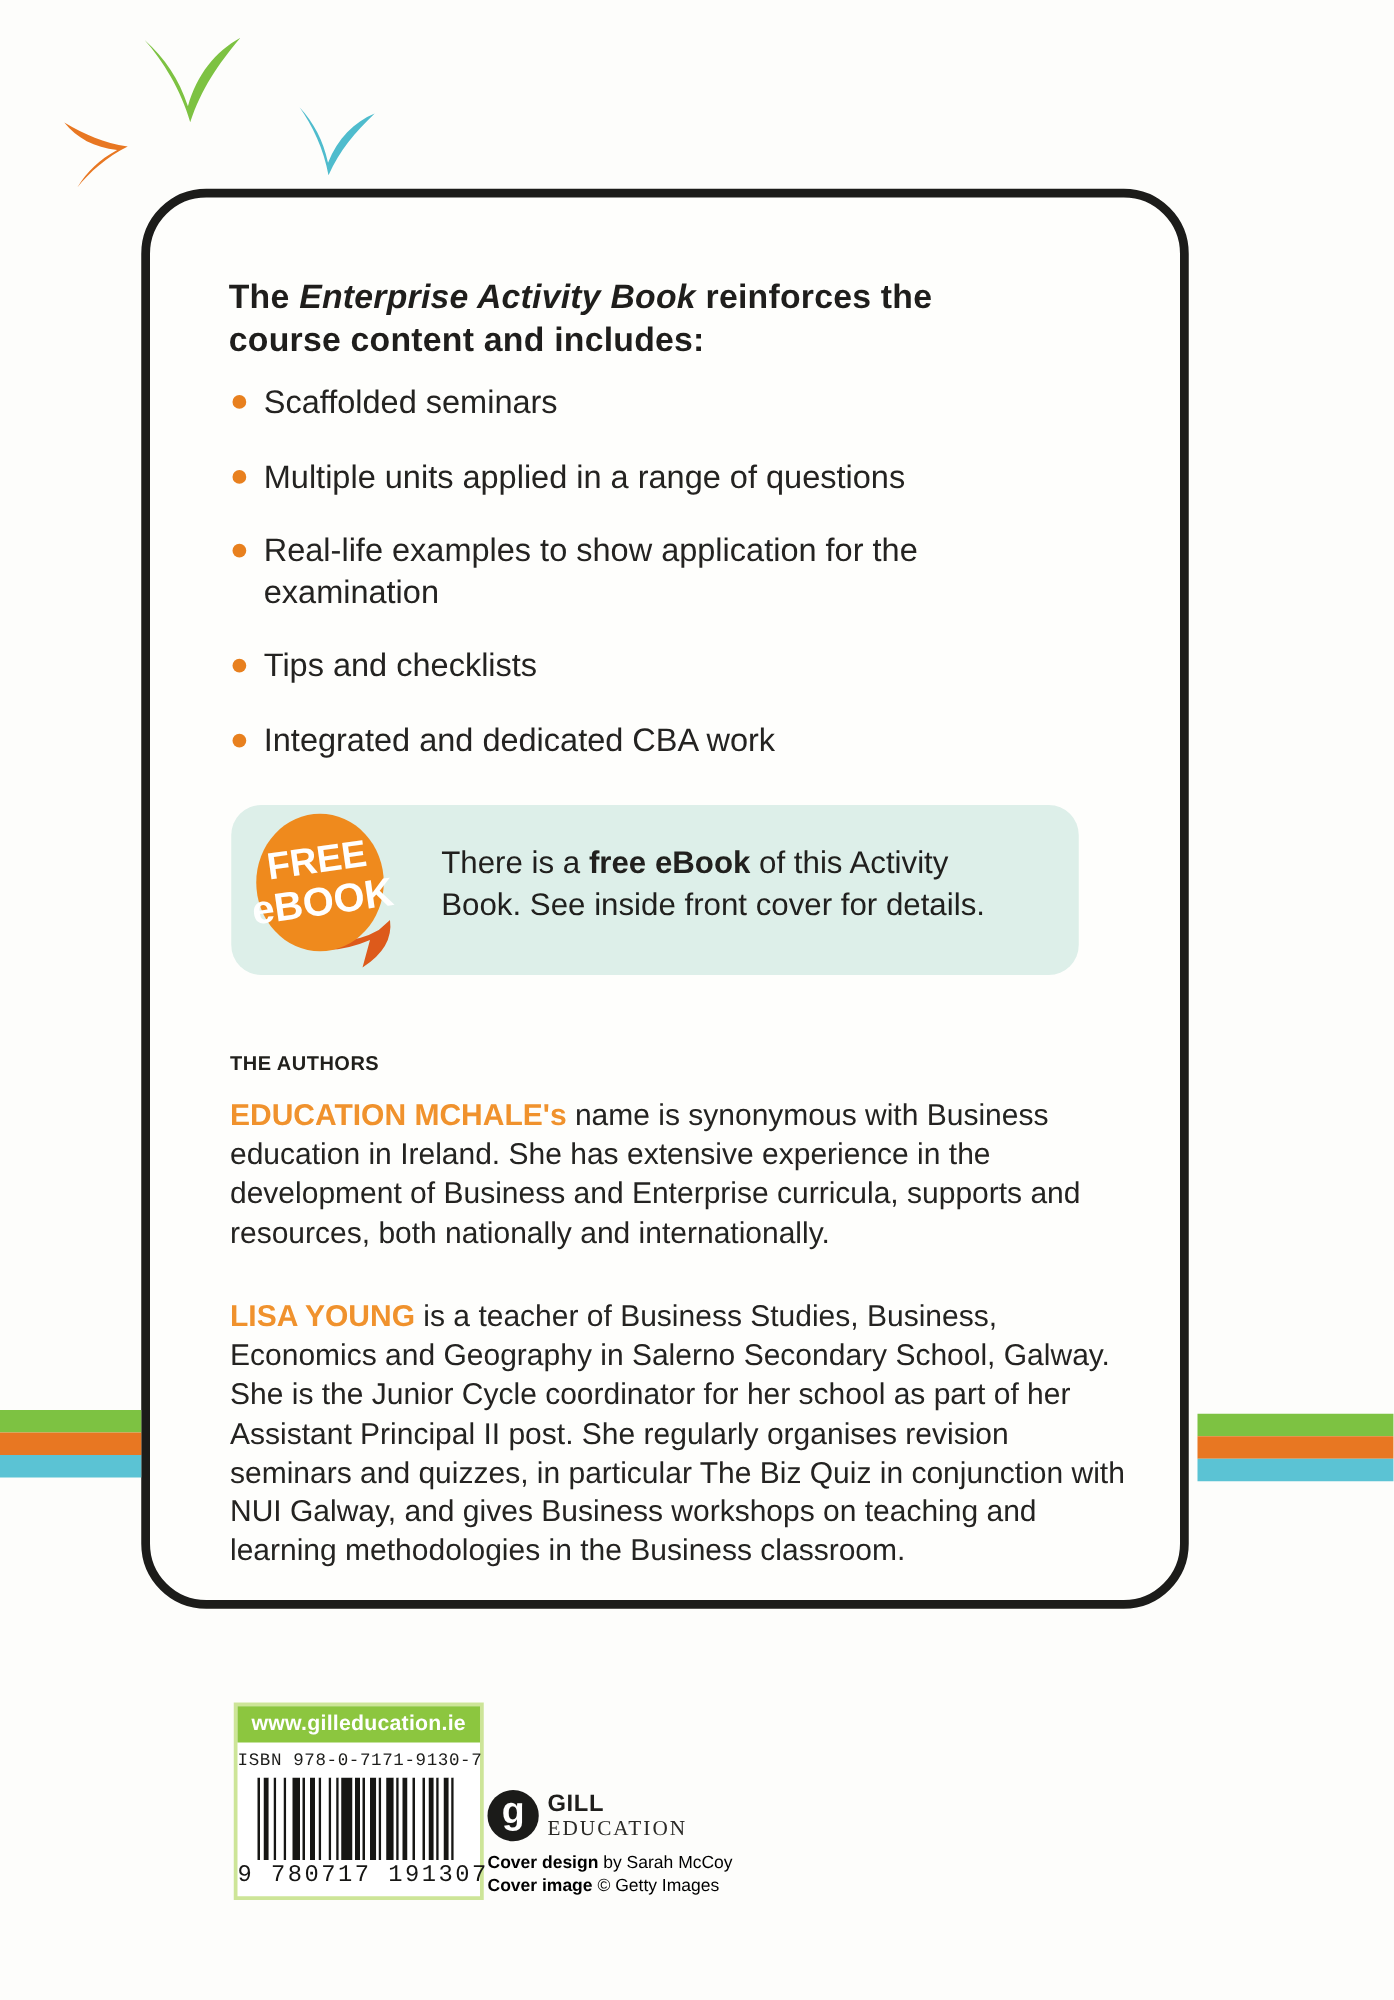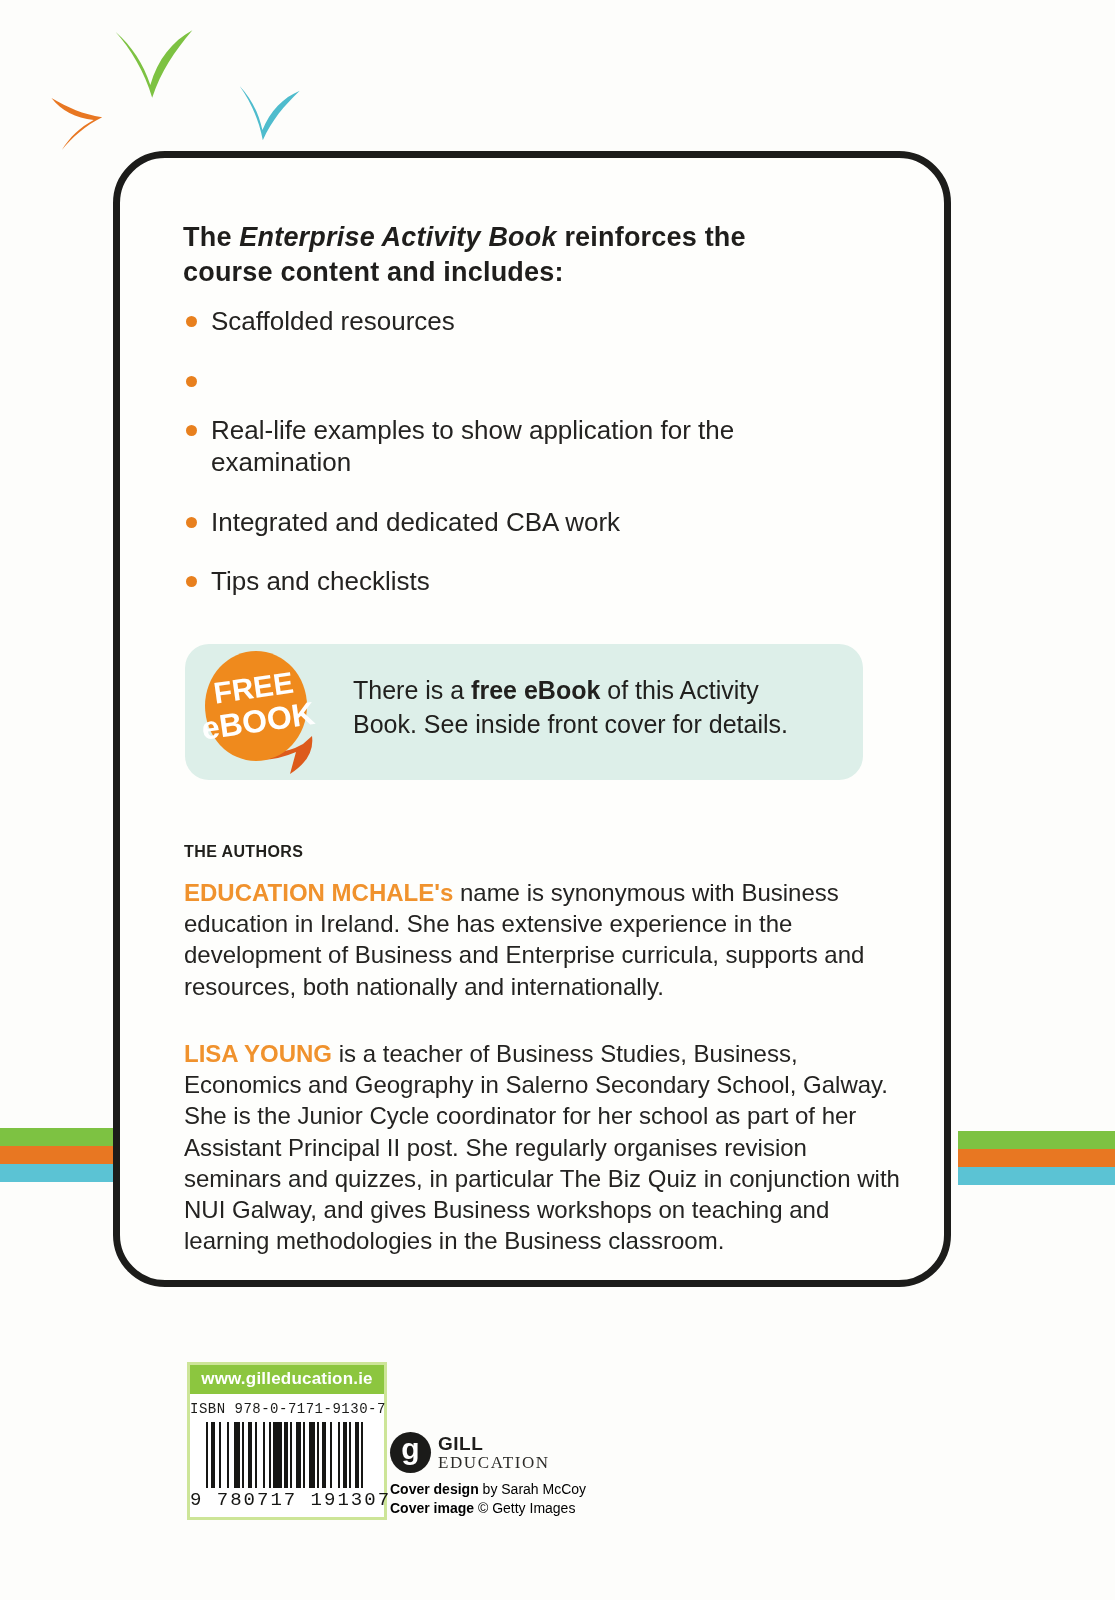--- a/index.html
+++ b/index.html
@@ -87,36 +87,37 @@
     <path d="M4,6 C22,22 34,40 42,64 C50,36 66,16 88,4 C68,28 54,48 44,78 C36,50 20,24 4,6 Z" fill="#4fbccd"></path>
   </svg>
 
   <div class="card"></div>
 
   <div class="intro"><span>The </span><span class="booktitle">Enterprise Activity Book</span><span> reinforces the course content and includes:</span></div>
 
   <div class="bullets">
     <div class="bullet">
       <span class="dot"></span>
-      <span class="bullet-text">Scaffolded resources</span>
+      <span class="bullet-text">Scaffolded seminars</span>
     </div>
     <div class="bullet">
       <span class="dot"></span>
+      <span class="bullet-text">Multiple units applied in a range of questions</span>
     </div>
     <div class="bullet">
       <span class="dot"></span>
       <span class="bullet-text">Real-life examples to show application for the examination</span>
     </div>
     <div class="bullet">
       <span class="dot"></span>
-      <span class="bullet-text">Integrated and dedicated CBA work</span>
+      <span class="bullet-text">Tips and checklists</span>
     </div>
     <div class="bullet">
       <span class="dot"></span>
-      <span class="bullet-text">Tips and checklists</span>
+      <span class="bullet-text">Integrated and dedicated CBA work</span>
     </div>
   </div>
 
   <div class="ebook-box">
     <svg class="ebook-badge" viewBox="0 0 122 130">
       <path d="M14,86 Q46,126 97,104 L91,126 Q116,110 113,88 L104,96 Q66,118 20,82 Z" fill="#dd5a1b"></path>
       <ellipse cx="57" cy="58" rx="51" ry="55" fill="#ef8a1d"></ellipse>
       <text x="57" y="50" text-anchor="middle" font-size="30" font-weight="bold" fill="#ffffff" transform="rotate(-8 57 58)" font-family="Liberation Sans, sans-serif">FREE</text>
       <text x="57" y="84" text-anchor="middle" font-size="32" font-weight="bold" fill="#ffffff" transform="rotate(-8 57 58)" font-family="Liberation Sans, sans-serif">eBOOK</text>
     </svg>

